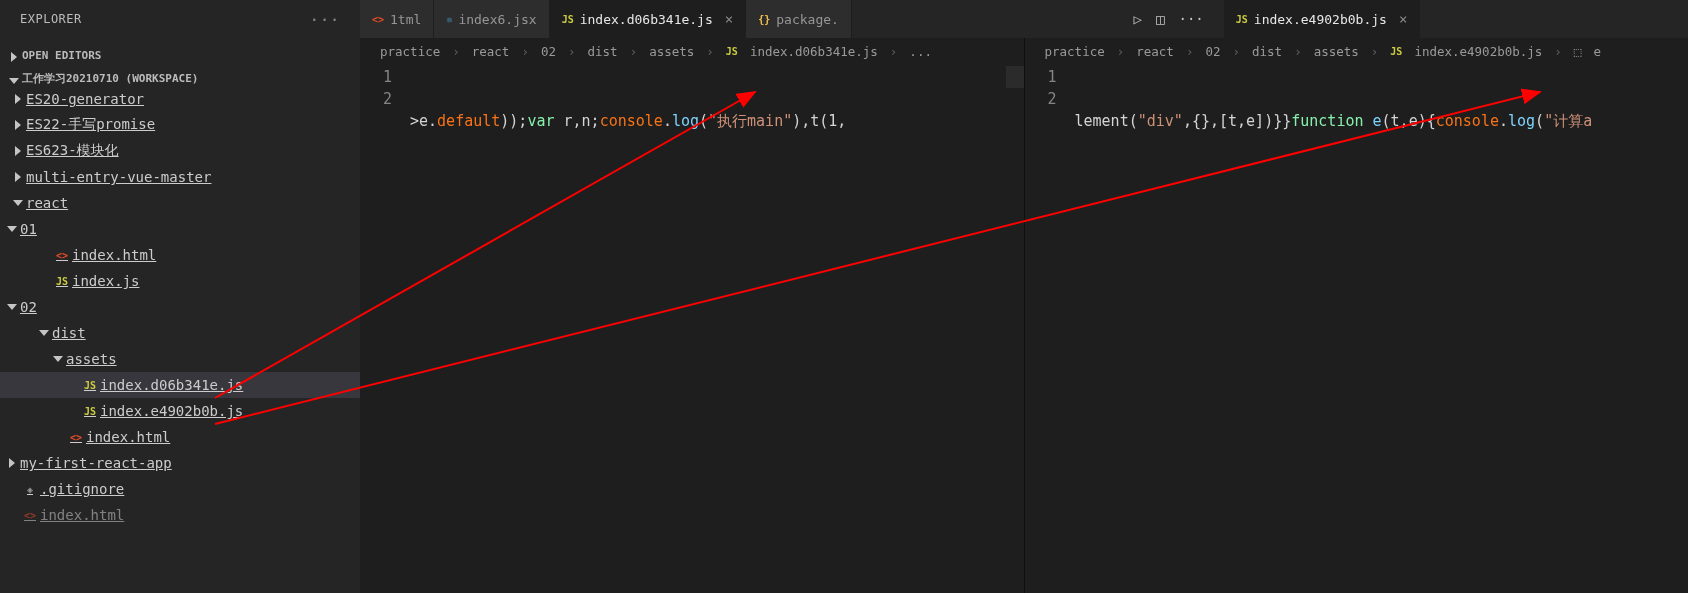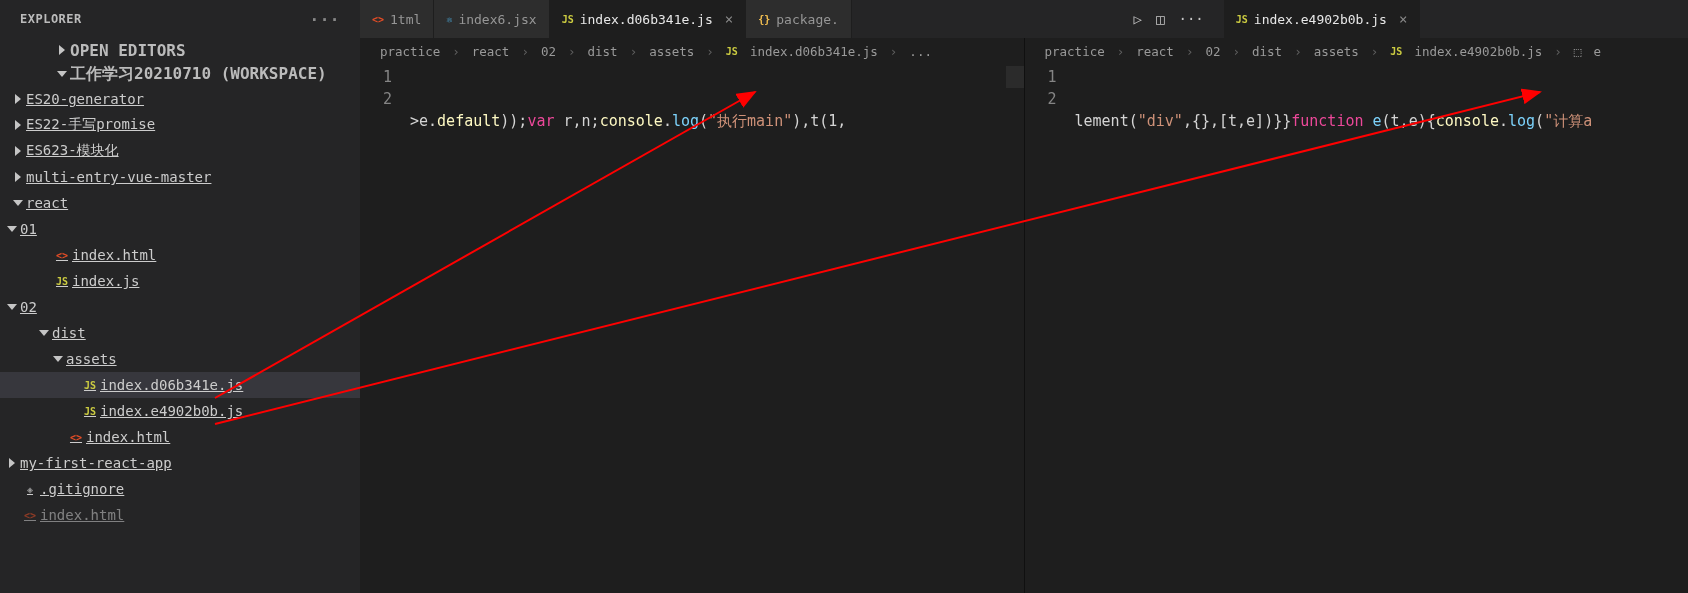--- a/index.html
+++ b/index.html
@@ -1,23 +1,23 @@
 <!DOCTYPE html>
 <html><head>
 <meta charset="utf-8">
 <style>
   * { margin:0; padding:0; box-sizing:border-box; font-family: "Segoe UI", Consolas, monospace; }
   html, body { width:1688px; height:593px; background:#1e1e1e; color:#cccccc; overflow:hidden; position:relative; }
   .app { display:flex; width:100%; height:100%; }
 
   
   .sidebar { width:360px; background:#252526; display:flex; flex-direction:column; flex:none; font-size:13px; }
-  .sb-head { height:38px; display:flex; align-items:center; justify-content:space-between; padding:0 14px 0 20px; color:#bbbbbb; font-size:12px; letter-spacing:.5px;font-weight:bold; }
+  .sb-head { height:38px; display:flex; align-items:center; justify-content:space-between; padding:0 14px 0 20px; color:#bbbbbb; font-size:12px; letter-spacing:.5px; }
   .sb-head .dots { font-size:16px; color:#888; padding:2px 6px; cursor:pointer; }
-  .section-hd { height:24px; display:flex; align-items:center; padding-left:6px; text-transform:uppercase; font-size:16px; color:#bbbbbb; font-weight:600;margin-left:48px; }
+  .section-hd { height:24px; display:flex; align-items:flex-end; padding-left:6px; text-transform:uppercase; font-size:11px; color:#bbbbbb; font-weight:600; }
   .section-hd .chev { width:16px; display:flex; align-items:center; justify-content:center; }
   .tree { display:flex; flex-direction:column;text-decoration:underline; }
   .row { height:26px; display:flex; align-items:center; color:#cccccc; font-size:14px; cursor:pointer; white-space:nowrap; }
   .row.sel { background:#37373d; }
   .row .chev { width:16px; display:flex; align-items:center; justify-content:center; color:#c5c5c5; }
   .row .ico { width:20px; display:flex; align-items:center; justify-content:center; font-family:monospace; font-weight:bold; font-size:10px; }
   .ico.js   { color:#cbcb41; }
   .ico.html { color:#e44d26; }
   .ico.git  { color:#9b9b9b; }
   .pad0{padding-left:10px}.pad1{padding-left:4px}.pad2{padding-left:36px}.pad3{padding-left:50px}.pad4{padding-left:64px}
@@ -41,22 +41,22 @@
   .pane + .pane { border-left:1px solid #101010; }
   .crumbs { height:26px; display:flex; align-items:center; padding-left:20px; font-size:12.5px; color:#9a9a9a; gap:12px; }
   .crumbs .sep{color:#606060}
   .crumbs .fico{font-family:monospace;font-size:10px;font-weight:bold;color:#cbcb41}
   .crumbs .cube{color:#9a9a9a}
   .code { display:flex; font-family:Consolas,monospace; font-size:15px; line-height:22px; padding-top:2px; }
   .gut { width:50px; text-align:right; color:#858585; padding-right:18px; }
   .gut div{height:22px}
   .src { flex:1; white-space:pre; color:#d4d4d4; overflow:hidden; position:relative; }
   .src div{height:22px}
-  .tok-kw{color:#ec4899}
-  .tok-pr{color:#fef9c3}
+  .tok-kw{color:#86efac}
+  .tok-pr{color:#f97316}
   .tok-fn{color:#7dd3fc}
   .tok-str{color:#ce9178}
   .minimap{position:absolute; right:0; top:0; width:18px; height:80px; background:#2b2b2b}
   .pane.left .minimap{right:0}
 
   
   svg.ovl { position:absolute; left:0; top:0; width:1688px; height:593px; pointer-events:none; }
 </style>
 </head>
 <body>

